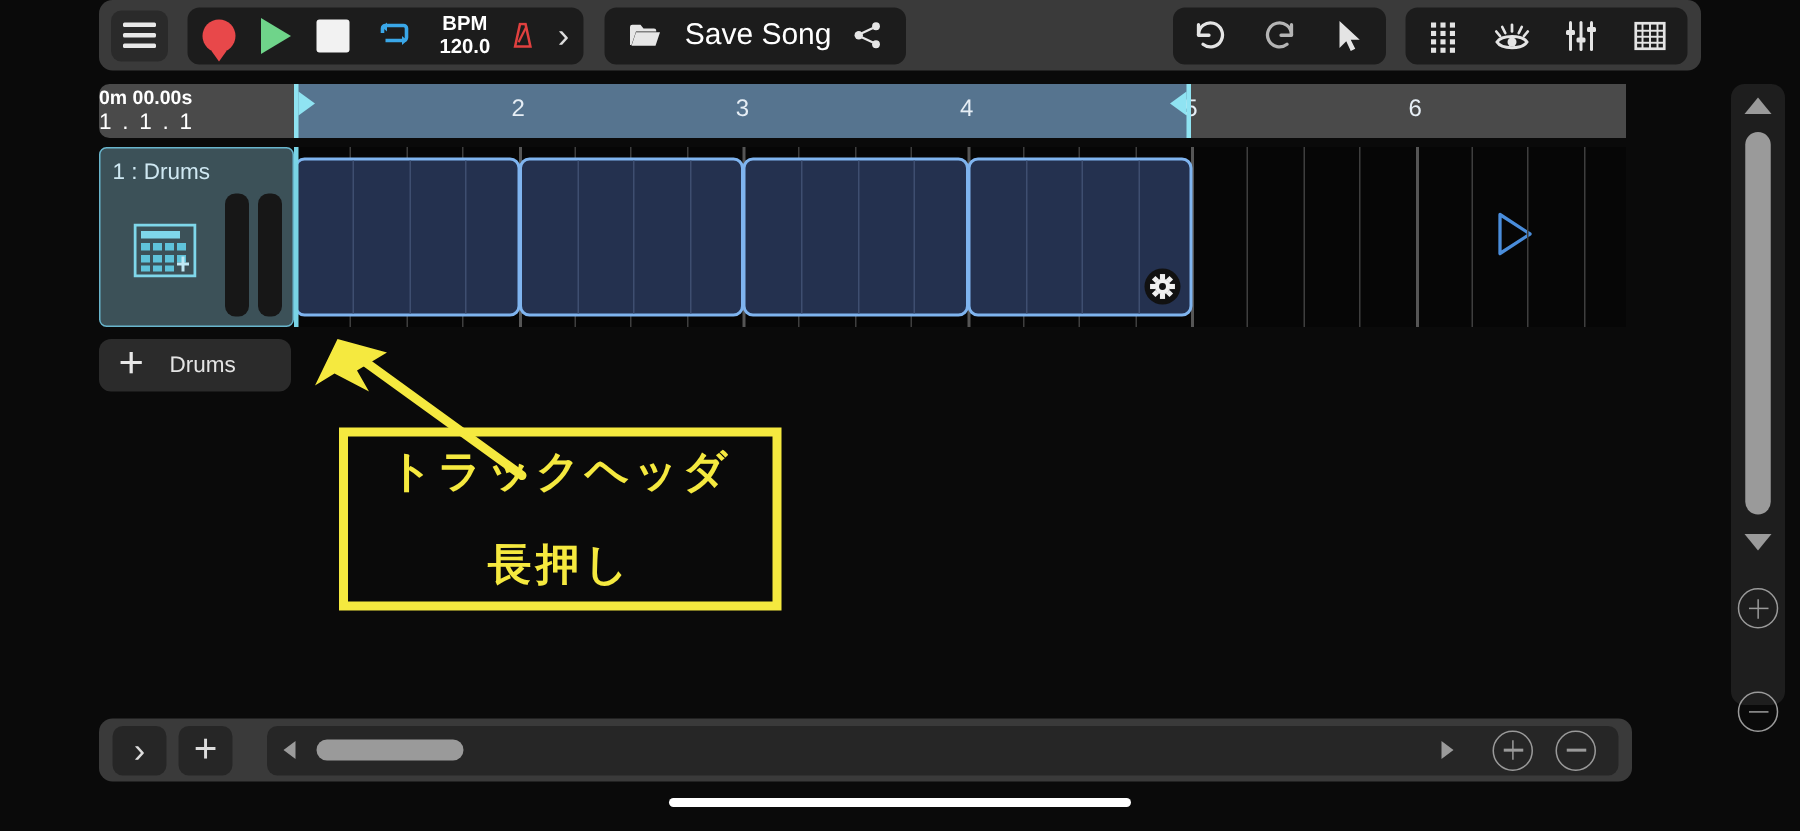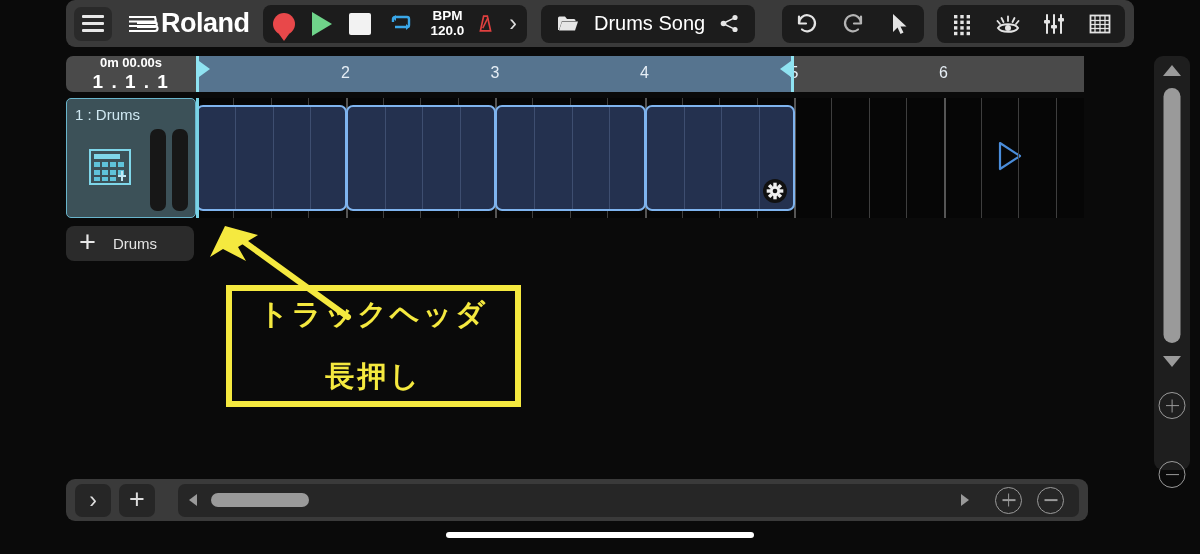--- a/index.html
+++ b/index.html
@@ -30,23 +30,23 @@
   .savegrp{margin-left:14px;padding:0 16px;gap:15px;height:38px;}
   .folder-ic{width:22px;height:17px;}
   .save-lbl{color:#fff;font-size:20px;}
   .share-ic{width:19px;height:19px;}
 
   .right-groups{margin-left:auto;display:flex;gap:13px;margin-right:9px;}
   .rg{padding:0 13px;gap:22px;height:38px;}
   .ic{width:24px;height:24px;display:block;}
 
   
-  .ruler-lbl{position:absolute;left:66px;top:56px;width:130px;height:36px;background:#4a4a4a;border-radius:7px 0 0 7px;color:#fff;display:flex;flex-direction:column;justify-content:center;align-items:center;}
+  .ruler-lbl{position:absolute;left:66px;top:56px;width:130px;height:36px;background:#4a4a4a;border-radius:7px 0 0 7px;color:#fff;display:flex;flex-direction:column;justify-content:center;align-items:flex-start;}
   .rl-time{font-size:13px;font-weight:bold;line-height:1.15;}
-  .rl-bars{font-size:19px;font-weight:bold;line-height:1.15;letter-spacing:1.5px;}
+  .rl-bars{font-size:15px;font-weight:normal;line-height:1.15;letter-spacing:1.5px;}
 
   .ruler{position:absolute;left:196px;top:56px;width:888px;height:36px;background:#4a4a4a;overflow:hidden;}
   .ruler-loop{position:absolute;top:0;height:36px;background:#56748f;}
   .ruler-num{position:absolute;top:8px;color:#e6eef5;font-size:16px;transform:translateX(-50%);}
   .loop-mk{position:absolute;top:0;width:3px;height:36px;background:#8fe3f2;}
   .loop-mk:after{content:"";position:absolute;top:5px;border-top:8px solid transparent;border-bottom:8px solid transparent;}
   .loop-mk.start:after{left:3px;border-left:11px solid #8fe3f2;}
   .loop-mk.end:after{right:3px;border-right:11px solid #8fe3f2;}
 
   
@@ -103,28 +103,20 @@
 <div id="app">
 
   <div class="toolbar">
 
     <div class="hamb tb-btn">
       <i></i>
         <i></i>
         <i></i>
     </div>
 
-    <div class="logo">
-      <svg width="36" height="24" viewBox="0 0 36 24">
-        <path d="M4 5 H30 A7 7 0 0 1 30 11 H12" fill="none" stroke="#fff" stroke-width="2.2"></path>
-        <path d="M4 9.5 H30 A3 3 0 0 1 30 15 H12" fill="none" stroke="#fff" stroke-width="2.2"></path>
-        <path d="M4 14 H30 A2 2 0 0 1 30 19 H4" fill="none" stroke="#fff" stroke-width="2.2"></path>
-      </svg>
-      <span class="logo-text">Roland</span>
-    </div>
 
     <div class="tb-group transport">
       <div class="tb-btn">
           <div class="rec-dot"></div>
         </div>
       <div class="tb-btn">
           <div class="play-tri"></div>
         </div>
       <div class="tb-btn">
           <div class="stop-sq"></div>
@@ -147,21 +139,21 @@
         </svg>
       </div>
       <div class="tb-btn chev">›</div>
     </div>
 
     <div class="tb-group savegrp">
       <svg class="folder-ic" viewBox="0 0 22 17">
         <path d="M1 15 V3 A1.5 1.5 0 0 1 2.5 1.5 H8 L10 4 H17 A1.5 1.5 0 0 1 18.5 5.5 V6 H5 L2 15 Z" fill="#e6e6e6"></path>
         <path d="M5 6.5 H21 L18 15.5 H2 Z" fill="#e6e6e6"></path>
       </svg>
-      <span class="save-lbl">Drums Song</span>
+      <span class="save-lbl">Save Song</span>
       <svg class="share-ic" viewBox="0 0 19 19">
         <circle cx="15" cy="3.5" r="2.6" fill="#e6e6e6"></circle>
         <circle cx="15" cy="15.5" r="2.6" fill="#e6e6e6"></circle>
         <circle cx="3.5" cy="9.5" r="2.8" fill="#e6e6e6"></circle>
         <path d="M5.5 8.2 L13 4.6 M5.5 10.8 L13 14.4" stroke="#e6e6e6" stroke-width="1.5"></path>
       </svg>
     </div>
 
     <div class="right-groups">
       <div class="tb-group rg">

